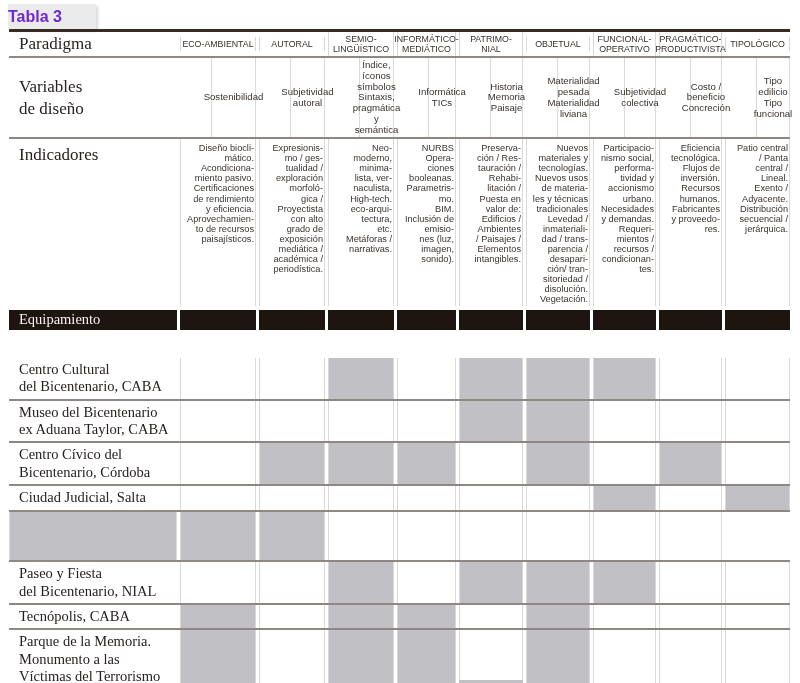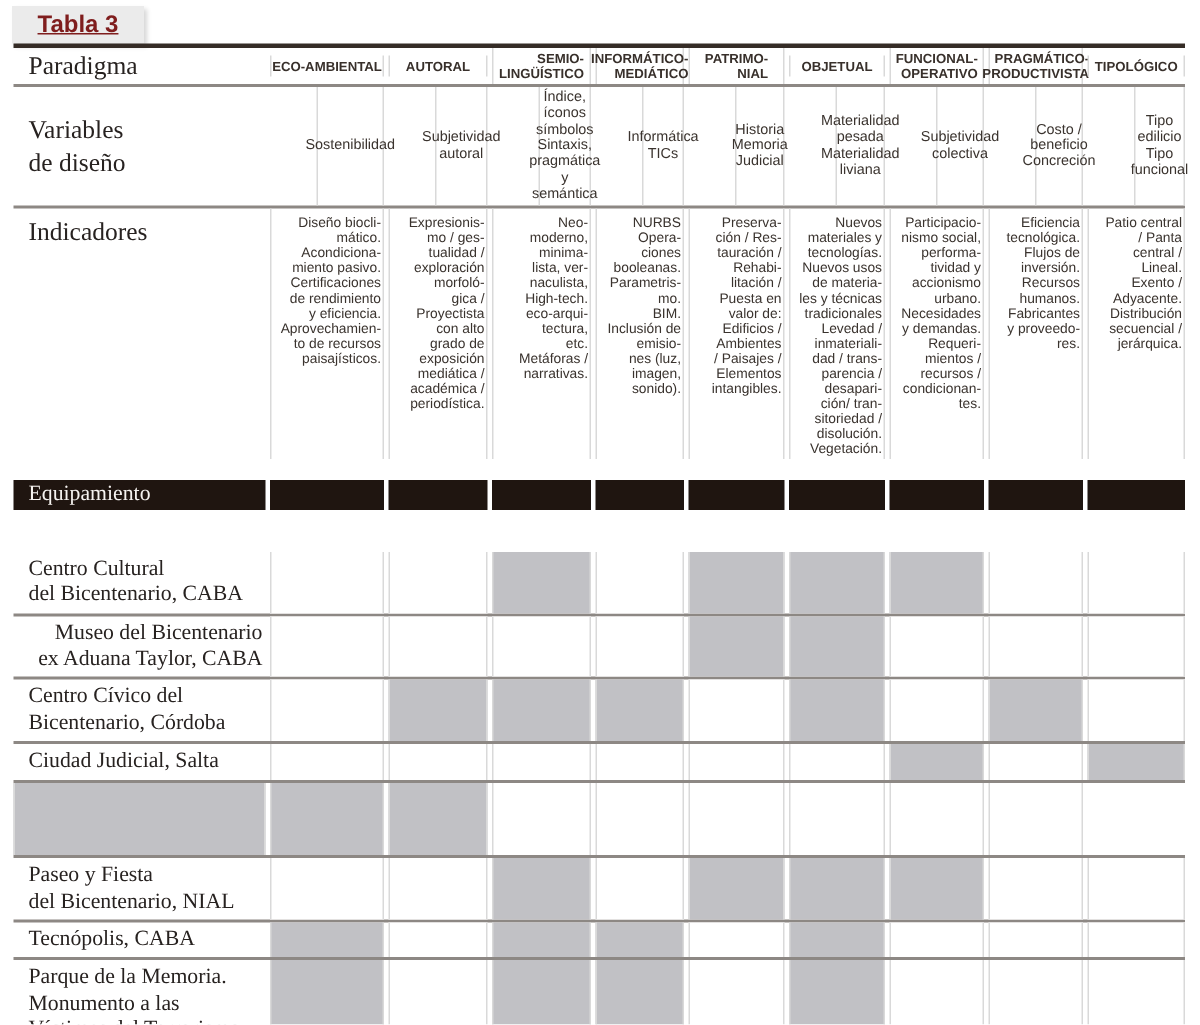--- a/index.html
+++ b/index.html
@@ -2,45 +2,44 @@
 <html style="--hl: #c1c1c5; --bar: #1f1510; --rule: #8d8884; --bl: #d9d9d9; --line-dark: #352c26;"><head>
 <meta charset="utf-8">
 <style>
   * { margin:0; padding:0; box-sizing:border-box; }
   html,body { background:#ffffff; }
   body { width:800px; font-family:"Liberation Sans", sans-serif; color:#2c2622; }
   .page { position:relative; width:800px; height:683px; overflow:hidden; background:#fff; }
 
   .tabla-box {
     margin:4px 0 0 8px; width:88px; height:25px;
-    background:#ebebeb; display:flex; align-items:center; justify-content:center;
-    font:600 16px "Liberation Sans", sans-serif; color:#7f1d1d;
+    background:#ebebeb; display:flex; align-items:center; justify-content:flex-start;
+    font:600 16px "Liberation Sans", sans-serif; color:#6d28d9;
     box-shadow:2px 2px 3px rgba(0,0,0,0.16);
-    text-decoration:underline;
   }
 
   .table-wrap {
     margin-left:9px; width:781px;
     border-top:3px solid var(--line-dark,#352c26);
     border-bottom:3px solid var(--line-dark,#352c26);
   }
   .trow {
     display:grid;
     grid-template-columns:168px 76px 66px 66px 59px 64px 64px 63px 63px 65px;
     column-gap:3px;
   }
   .pre { white-space:pre-line; }
 
   .label { font-family:"Liberation Serif", serif; color:#272220; }
   .lbl-paradigma, .lbl-variables, .lbl-indicadores { font-size:17px; padding-left:10px; }
 
   .row-paradigma { min-height:26px; border-bottom:2px solid var(--rule,#8d8884); align-items:center; }
   .hcell {
-    display:flex; align-items:center; justify-content:center; text-align:right;
-    font-weight:700; font-size:8.8px; line-height:1.15; color:#38302b;
+    display:flex; align-items:center; justify-content:center; text-align:center;
+    font-weight:400; font-size:8.8px; line-height:1.15; color:#38302b;
     border-left:1px solid var(--bl,#d9d9d9); border-right:1px solid var(--bl,#d9d9d9);
     padding:2px 0;
   }
 
   .row-variables { min-height:68px; border-bottom:2px solid var(--rule,#8d8884); }
   .lbl-variables { display:flex; flex-direction:column; justify-content:center; line-height:1.3; }
   .vcell {
     display:flex; align-items:center; justify-content:center; text-align:center;
     font-size:9.6px; line-height:1.12; color:#3a332e;
     border-left:1px solid var(--bl,#d9d9d9); border-right:1px solid var(--bl,#d9d9d9);
@@ -49,21 +48,21 @@
   }
 
   .row-indicadores { min-height:166px; }
   .lbl-indicadores { padding-top:6px; }
   .icell {
     font-size:9.2px; line-height:1.09; color:#3a332e; text-align:right;
     border-left:1px solid var(--bl,#d9d9d9); border-right:1px solid var(--bl,#d9d9d9);
     padding:4px 1px 2px 4px;
   }
 
-  .equip-bar { height:20px; margin-top:14px; margin-bottom:1px; }
+  .equip-bar { height:20px; margin-top:4px; margin-bottom:1px; }
   .ebar-label {
     background:var(--bar,#1f1510); color:#f6f3f0;
     font-family:"Liberation Serif", serif; font-size:14.5px;
     display:flex; align-items:center; padding-left:10px;
   }
   .ebar-cell { background:var(--bar,#1f1510); }
 
   .erow { border-bottom:2px solid var(--rule,#8d8884); }
   .erow:last-child { border-bottom:none; }
   .rlabel { font-size:14.5px; line-height:1.2; padding:3px 2px 3px 10px; }
@@ -116,21 +115,21 @@
         <div class="vcell pre">Índice,
 íconos
 símbolos
 Sintaxis,
 pragmática y
 semántica</div>
         <div class="vcell pre">Informática
 TICs</div>
         <div class="vcell pre">Historia
 Memoria
-Judicial</div>
+Paisaje</div>
         <div class="vcell pre">Materialidad
 pesada
 Materialidad
 liviana</div>
         <div class="vcell pre">Subjetividad
 colectiva</div>
         <div class="vcell pre">Costo /
 beneficio
 Concreción</div>
         <div class="vcell pre">Tipo edilicio
@@ -267,21 +266,21 @@
           <div class="ecell"></div>
           <div class="ecell"></div>
           <div class="ecell gray"></div>
           <div class="ecell"></div>
           <div class="ecell gray"></div>
           <div class="ecell gray"></div>
           <div class="ecell gray"></div>
           <div class="ecell"></div>
           <div class="ecell"></div>
         </div>
-        <div class="trow erow" style="min-height: 36px; text-align: right;">
+        <div class="trow erow" style="min-height: 36px;">
           <div class="label rlabel pre">Museo del Bicentenario
 ex Aduana Taylor, CABA</div>
           <div class="ecell"></div>
           <div class="ecell"></div>
           <div class="ecell"></div>
           <div class="ecell"></div>
           <div class="ecell gray"></div>
           <div class="ecell gray"></div>
           <div class="ecell"></div>
           <div class="ecell"></div>

